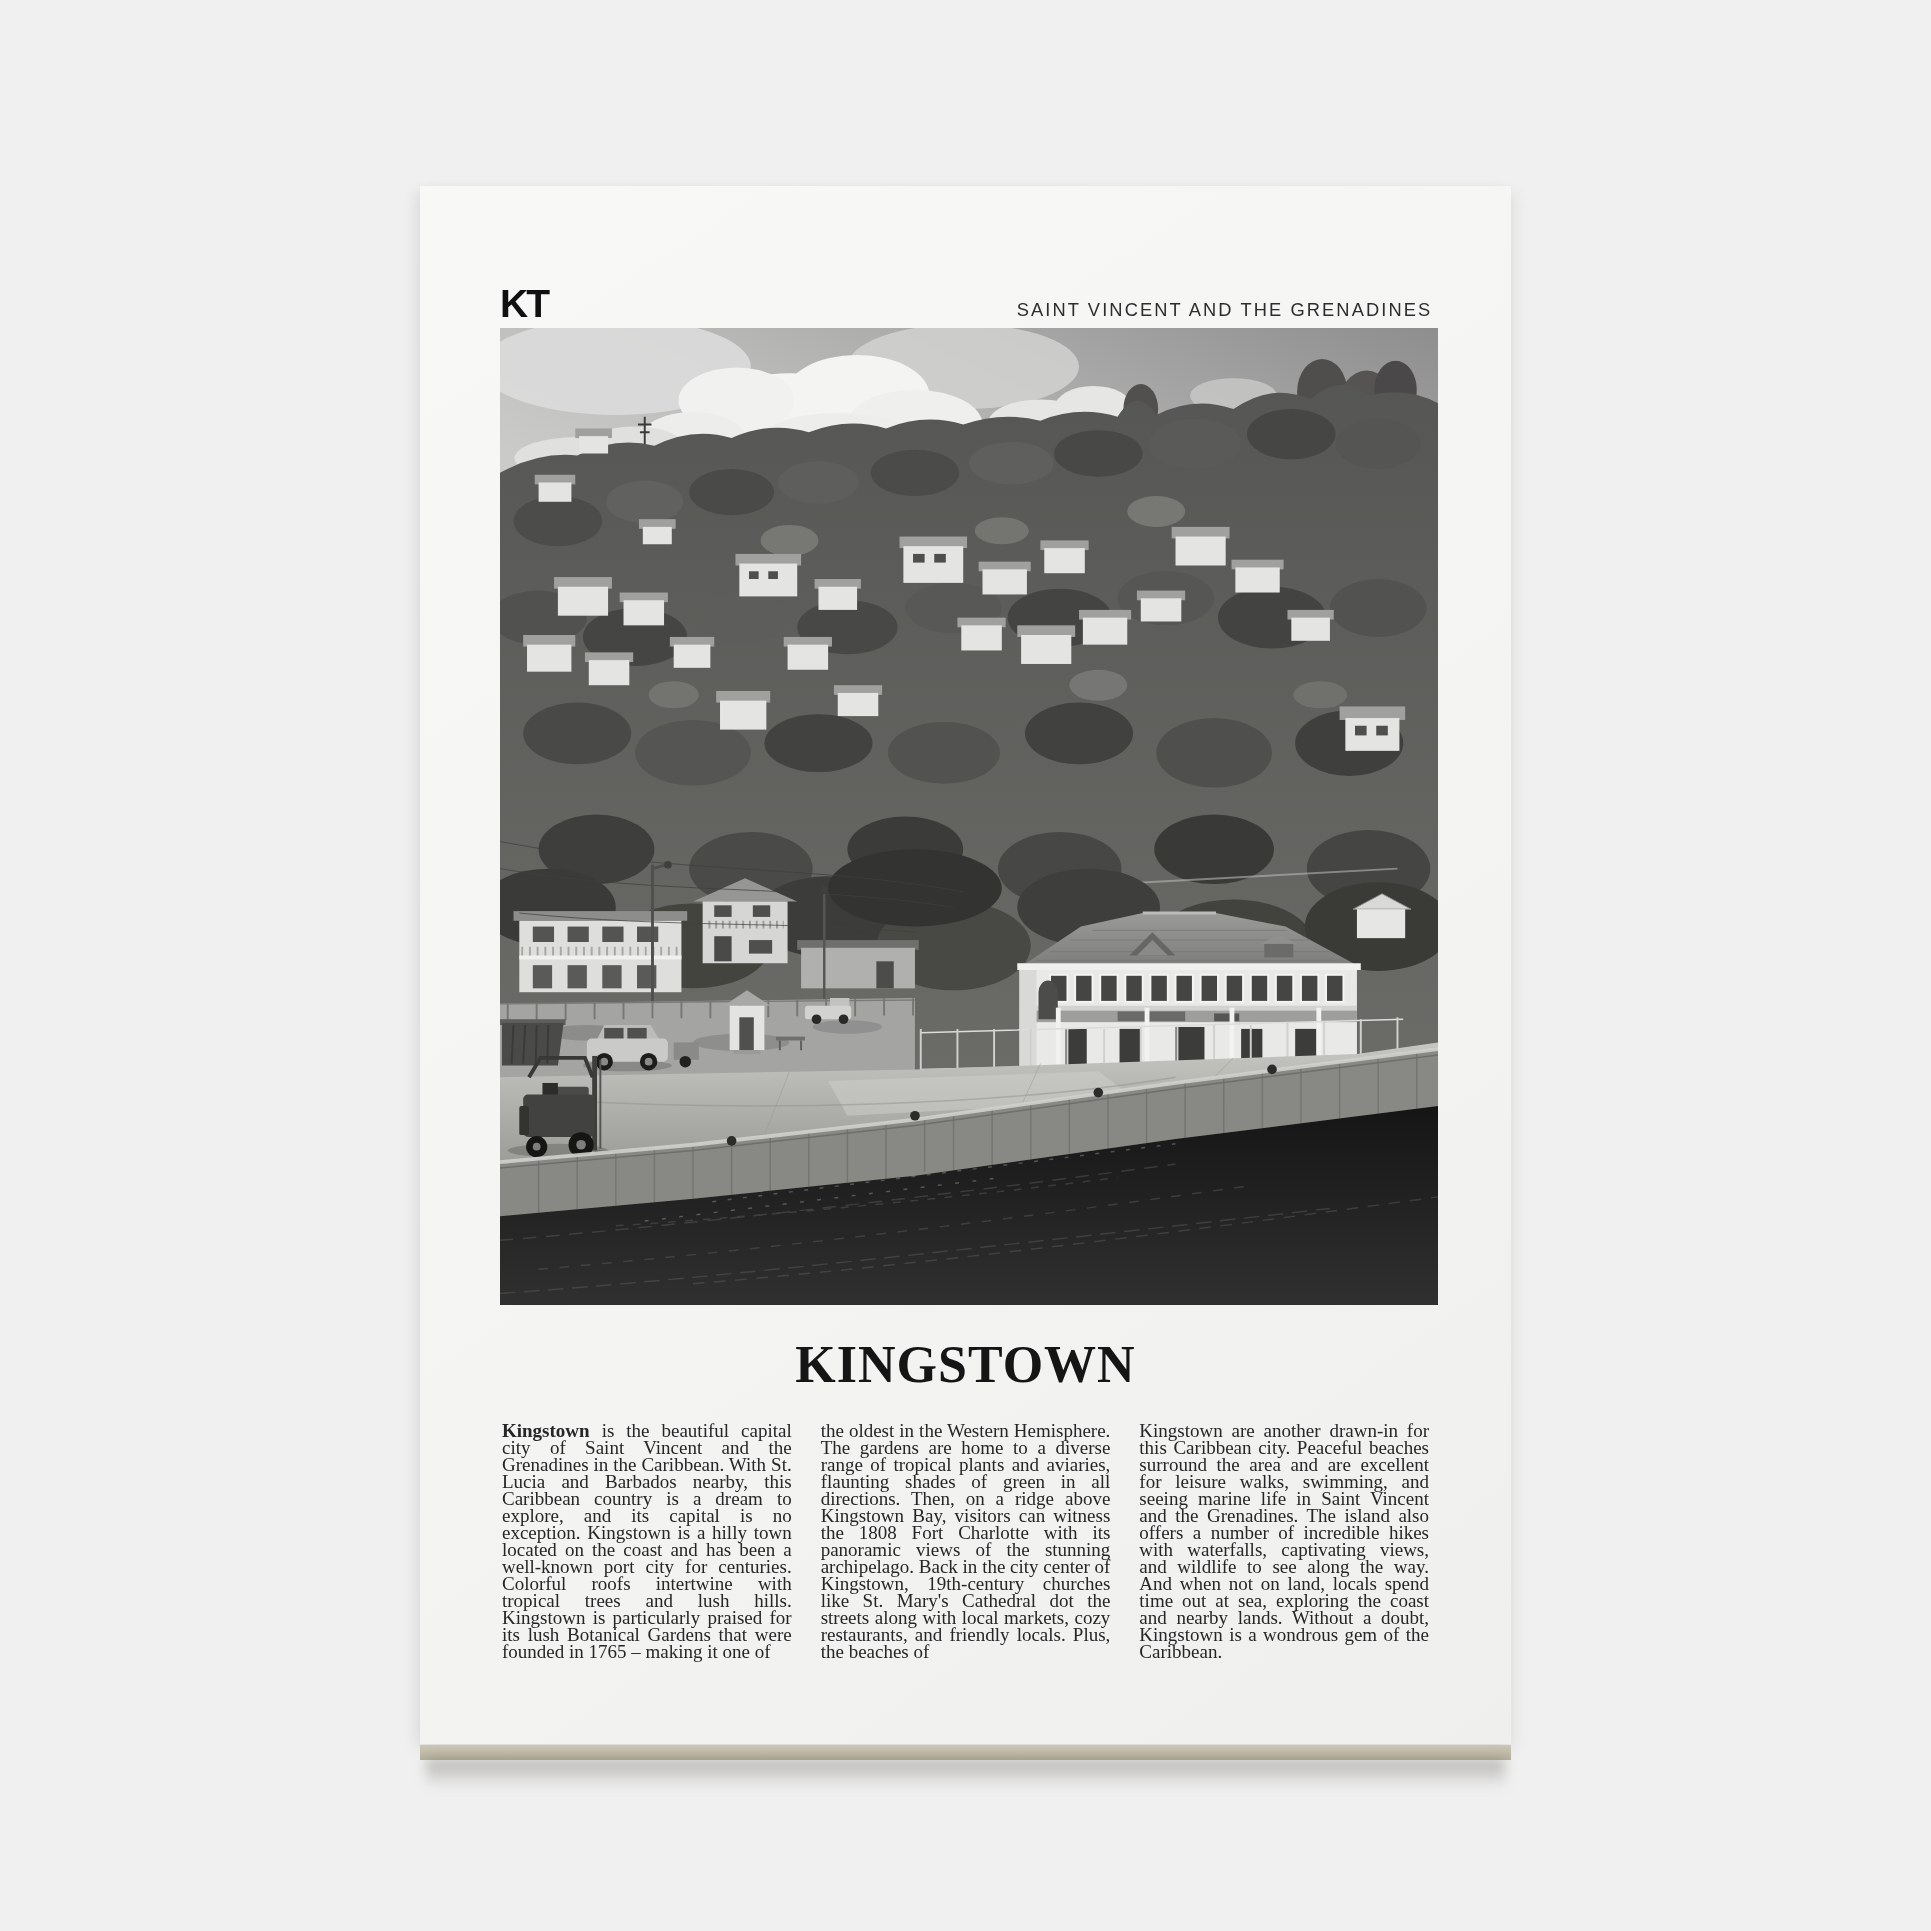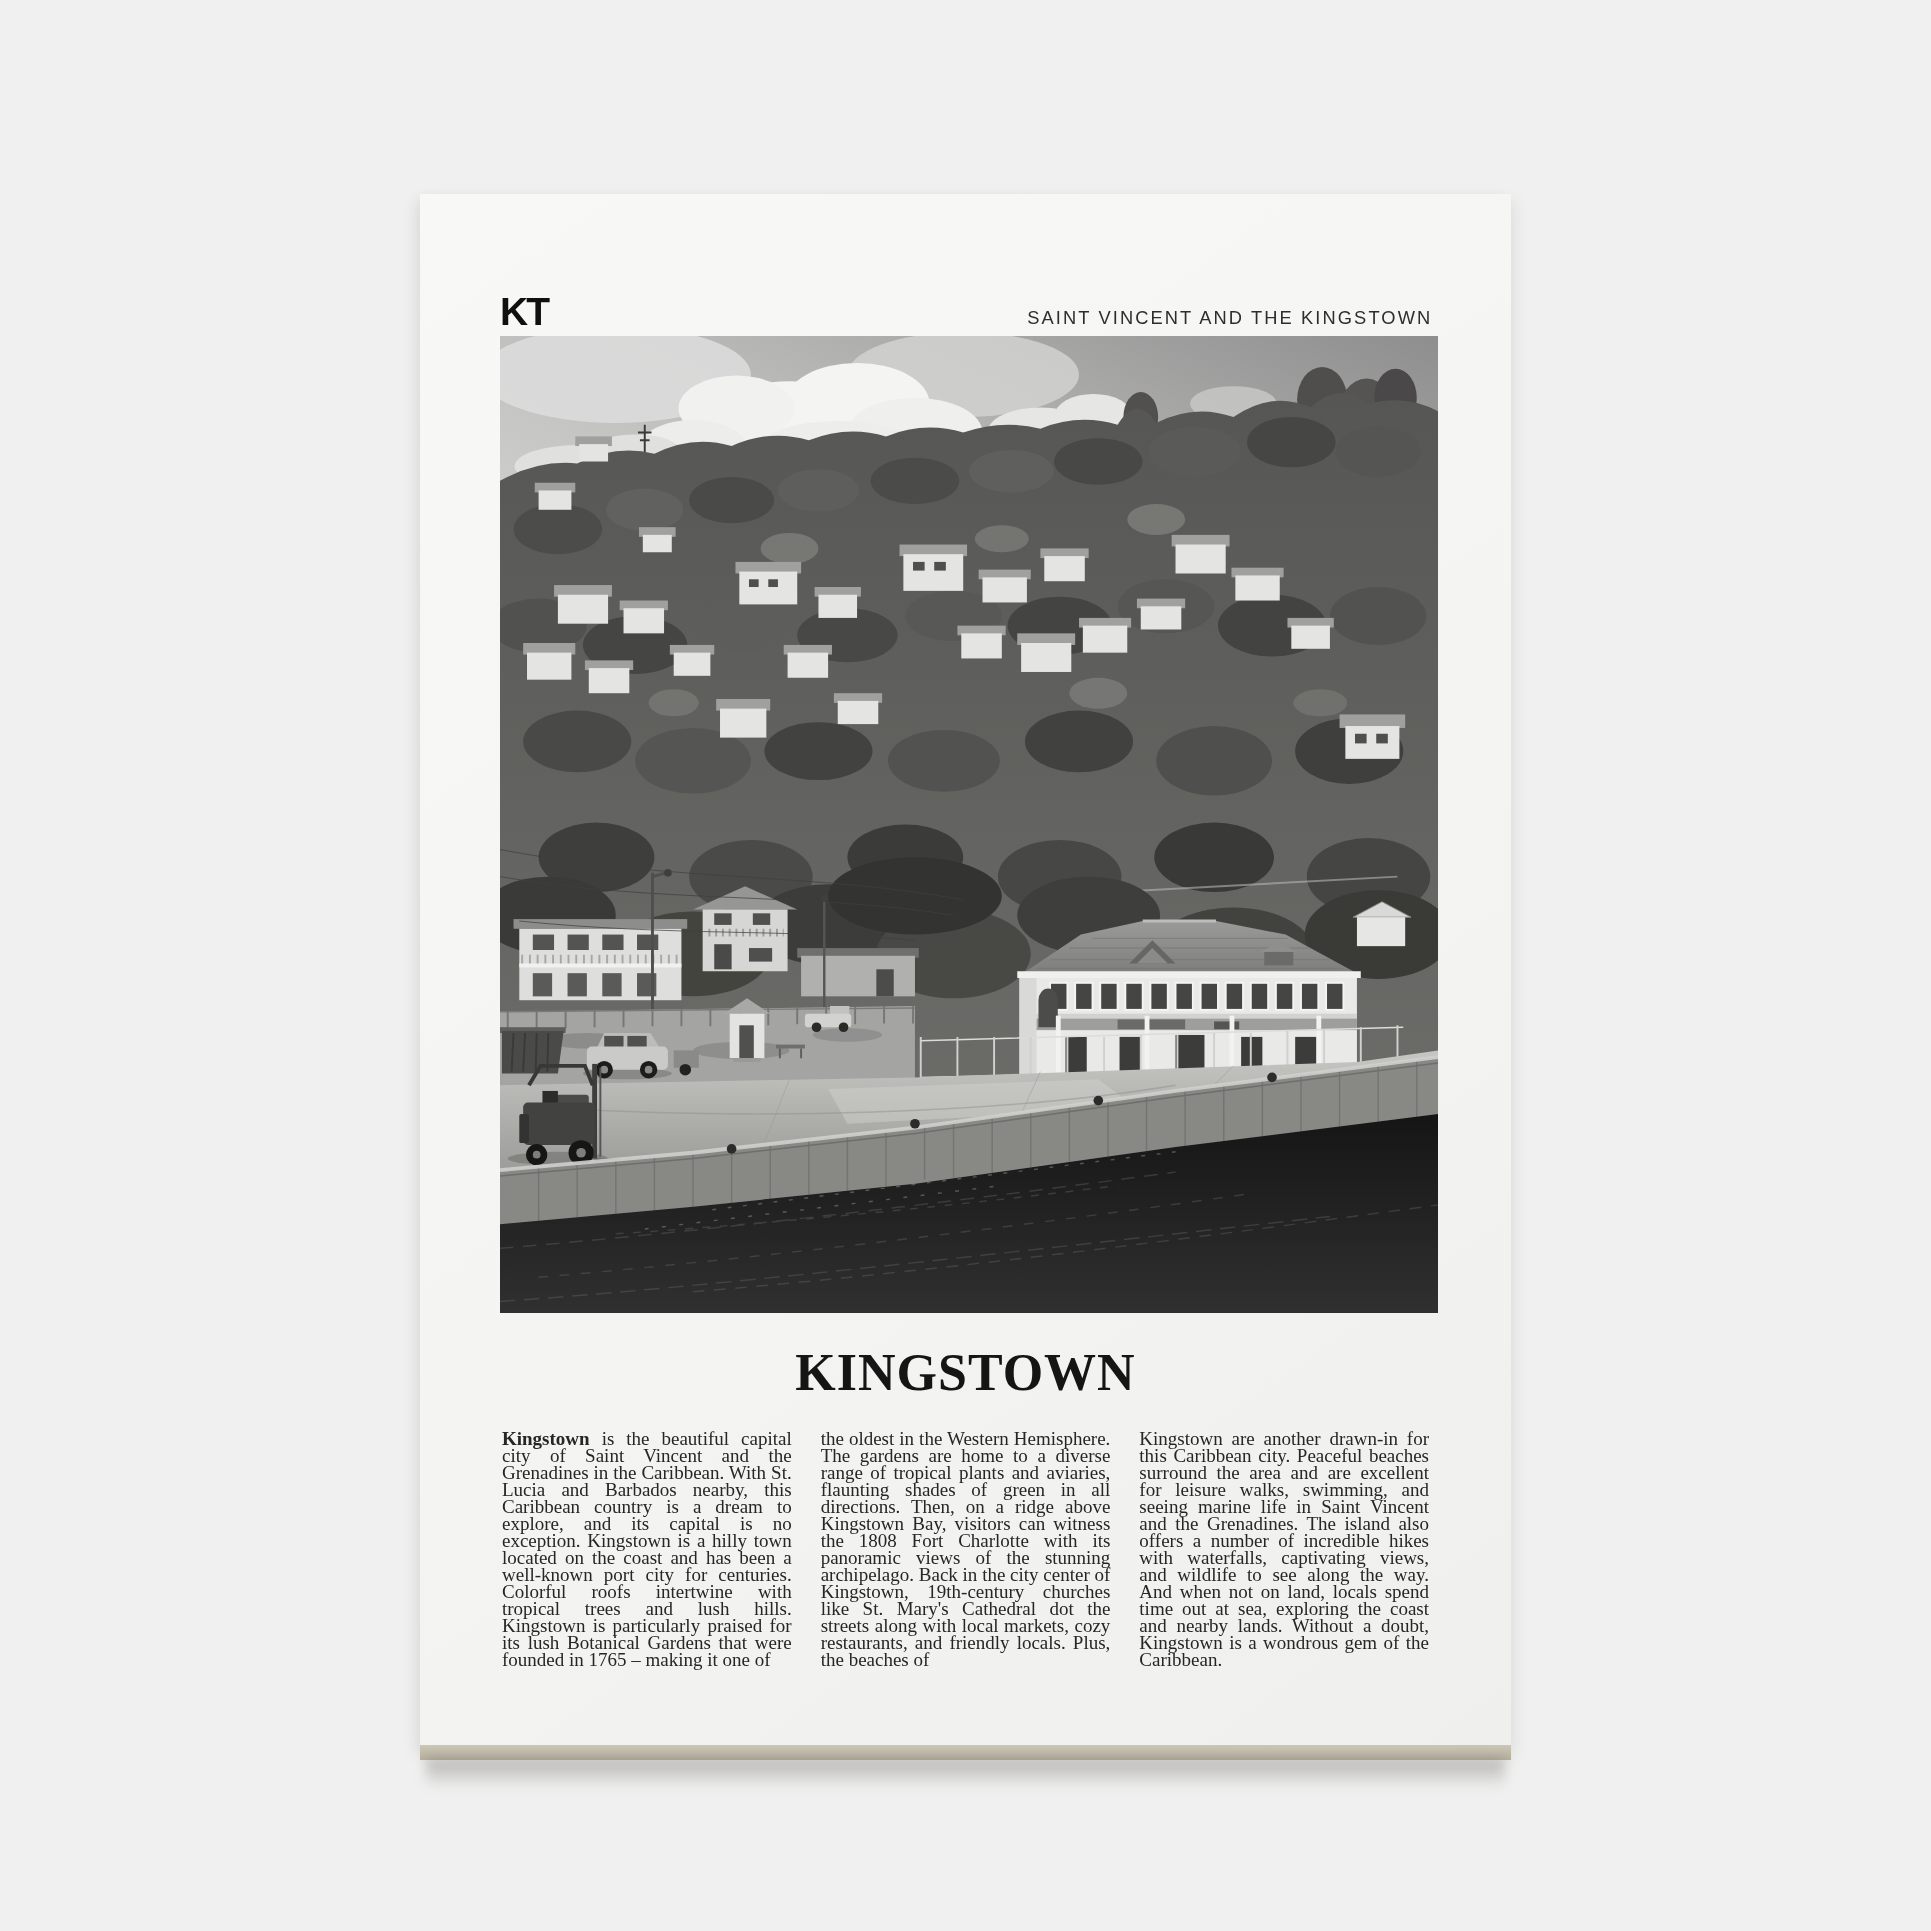--- a/index.html
+++ b/index.html
@@ -3,21 +3,21 @@
 <meta charset="utf-8">
 <style>
   html,body{margin:0;padding:0;}
   body{
     width:1931px;height:1931px;overflow:hidden;
     background:#f0f0f0;
     font-family:"Liberation Sans", sans-serif;
   }
   .stage{position:relative;width:1931px;height:1931px;background:#f0f0f0;}
   .poster{
-    position:absolute;left:420px;top:194px;width:1091px;height:1558px;
+    position:absolute;left:420px;top:186px;width:1091px;height:1558px;
     background:linear-gradient(145deg,#f8f8f7 0%,#f4f4f3 55%,#efefee 100%);
     box-shadow:-5.8px 3.9px 13.5px rgba(0,0,0,0.07), 5.8px 5.8px 15.4px rgba(0,0,0,0.06);
   }
   .poster-edge{
     position:absolute;left:420px;top:1745px;width:1091px;height:14.5px;
     background:linear-gradient(to bottom,#ccc6b5,#b7b19f);
   }
   .poster-shadow{
     position:absolute;left:426px;top:1759px;width:1079px;height:29px;
     background:linear-gradient(to bottom,rgba(105,103,95,0.45),rgba(0,0,0,0));
@@ -58,21 +58,21 @@
   .col b{font-weight:bold;}
 </style>
 </head>
 <body>
 
 <div class="stage">
   <div class="poster">
 
     <div class="header">
       <div class="brand">KT</div>
-      <div class="country">SAINT VINCENT AND THE KINGSTOWN</div>
+      <div class="country">SAINT VINCENT AND THE GRENADINES</div>
     </div>
 
     <div class="photo">
       <svg viewBox="0 0 972 1012" preserveAspectRatio="none" role="img" aria-label="Black and white photograph of Kingstown, Saint Vincent: a tree-covered hillside dotted with houses above a harbor waterfront, a large hipped-roof port building, a concrete quay with a forklift and parked SUV, and dark rippling water in the foreground">
         <defs>
           <linearGradient id="skyG" x1="0" y1="1" x2="1" y2="0">
             <stop offset="0" stop-color="#e2e2e1"></stop>
               <stop offset="0.55" stop-color="#bdbdbc"></stop>
               <stop offset="1" stop-color="#8e8e8e"></stop>
           </linearGradient>

